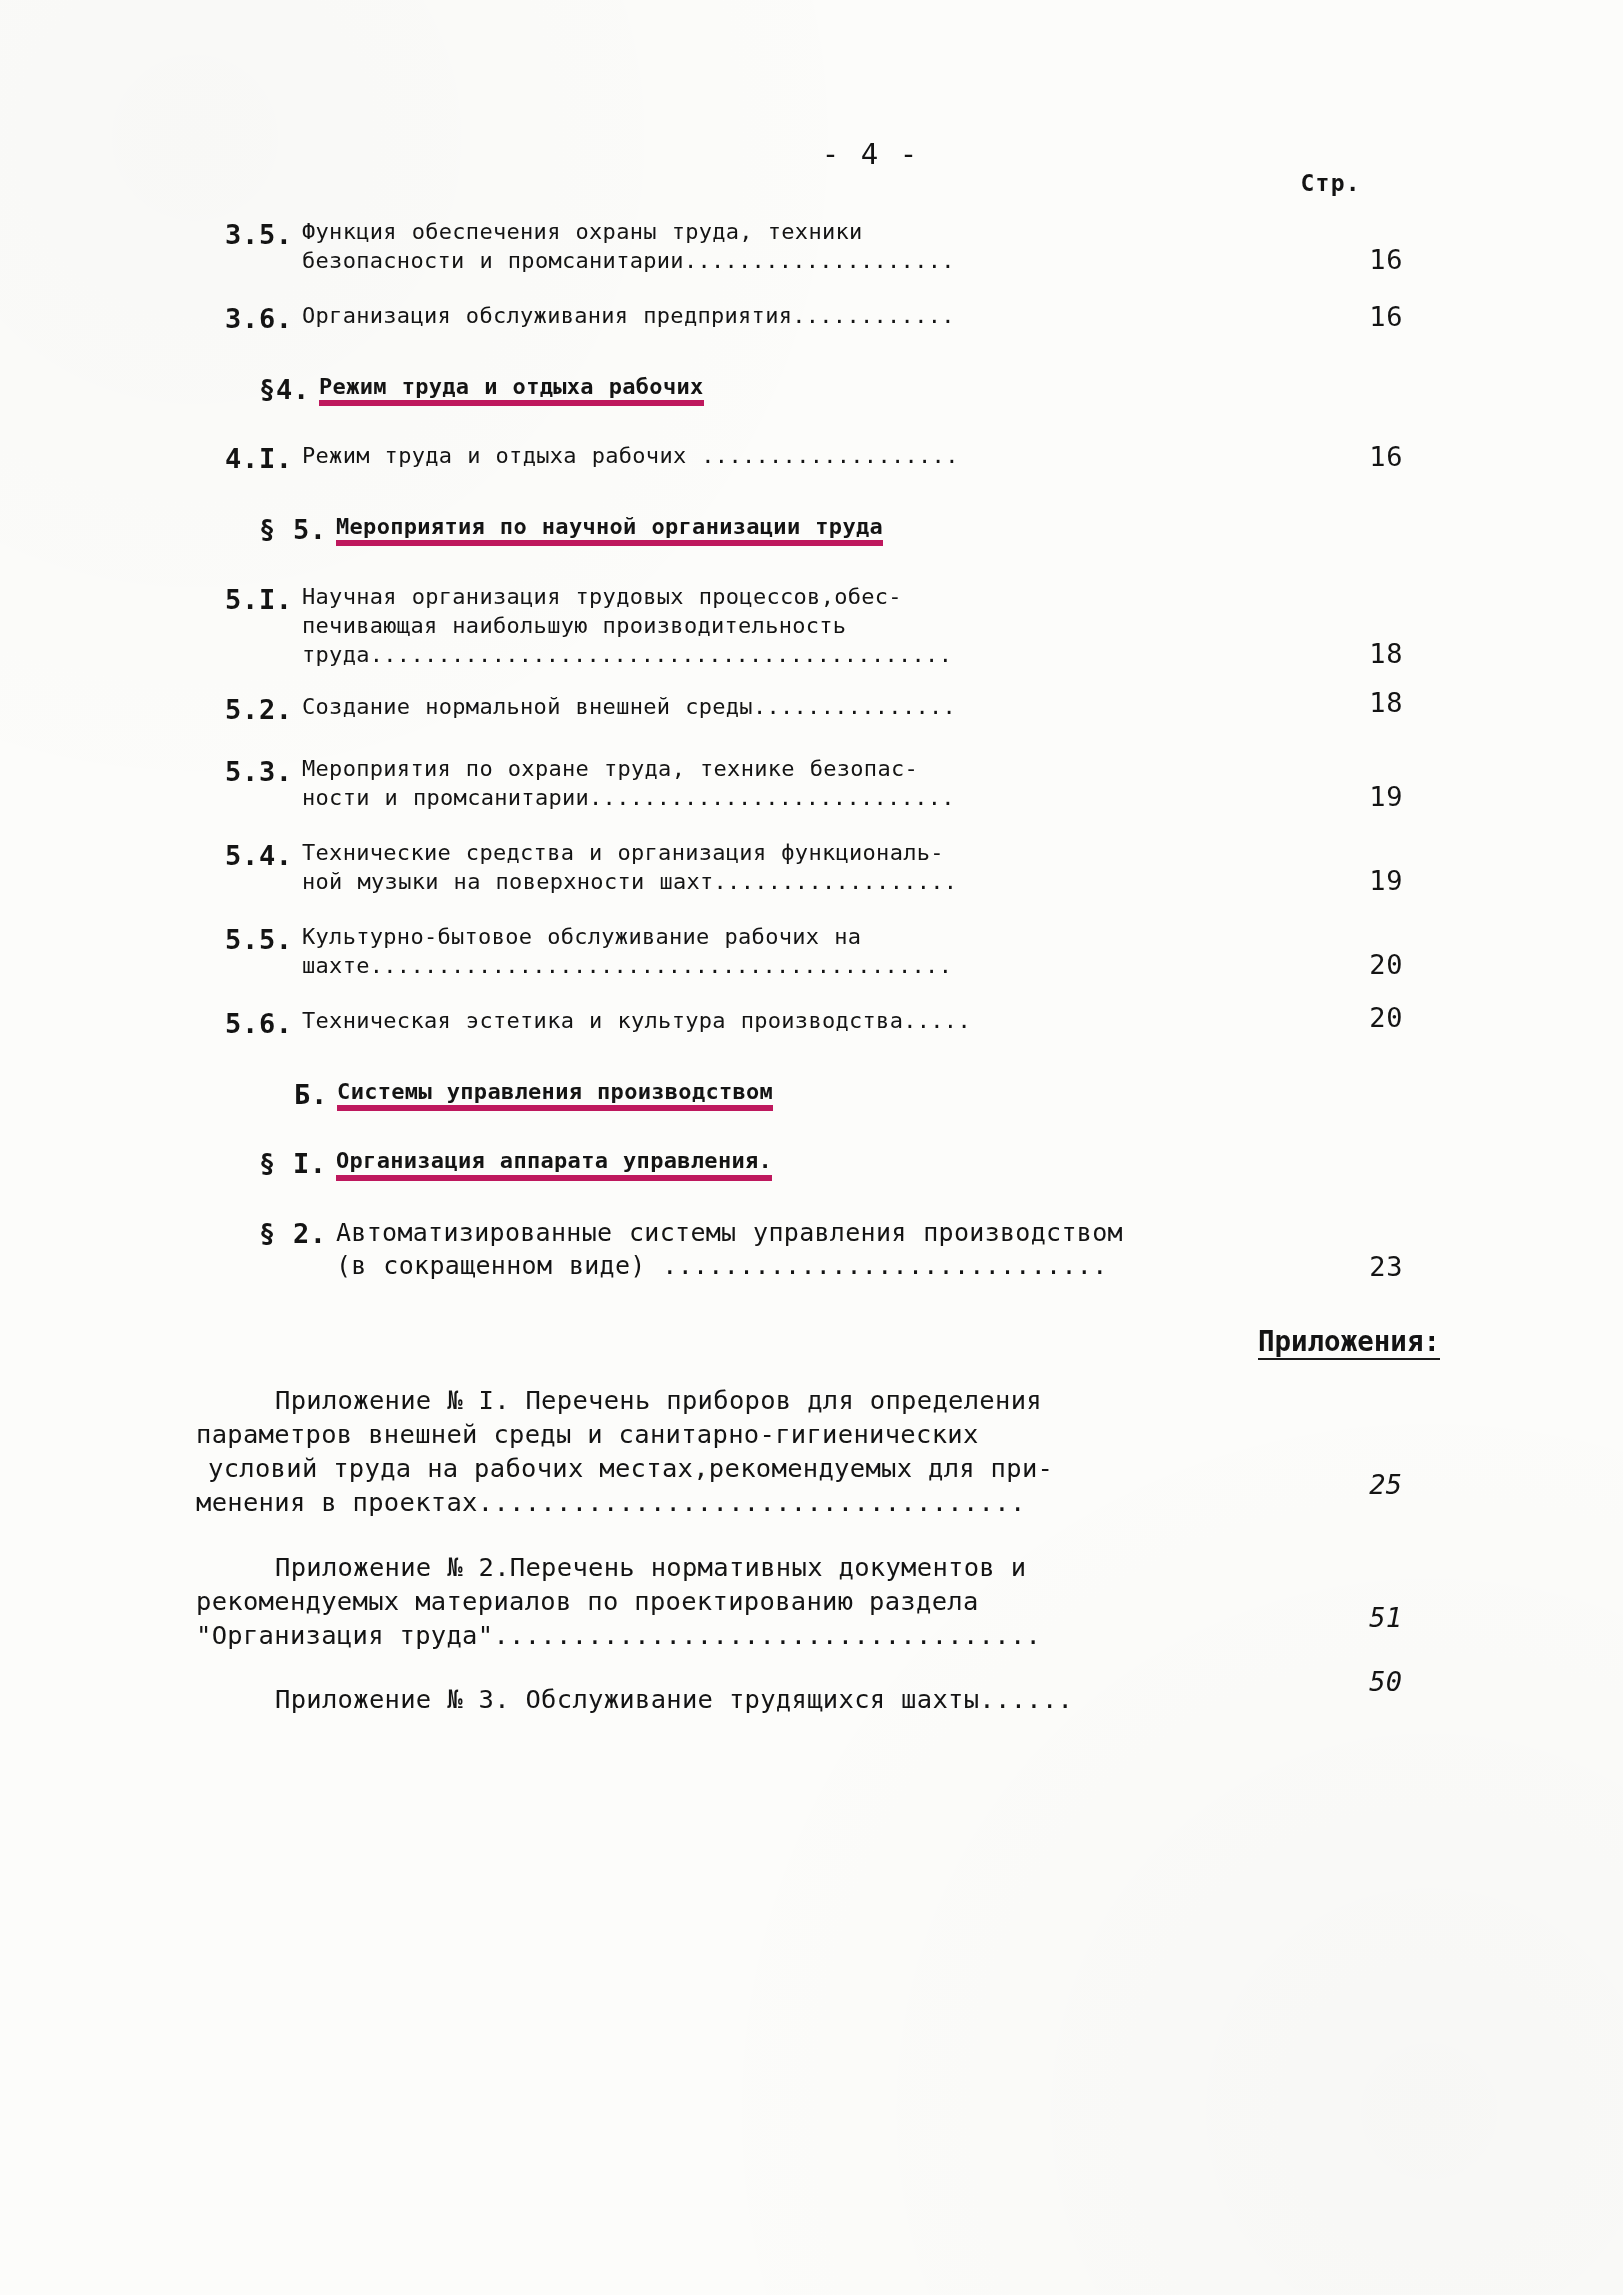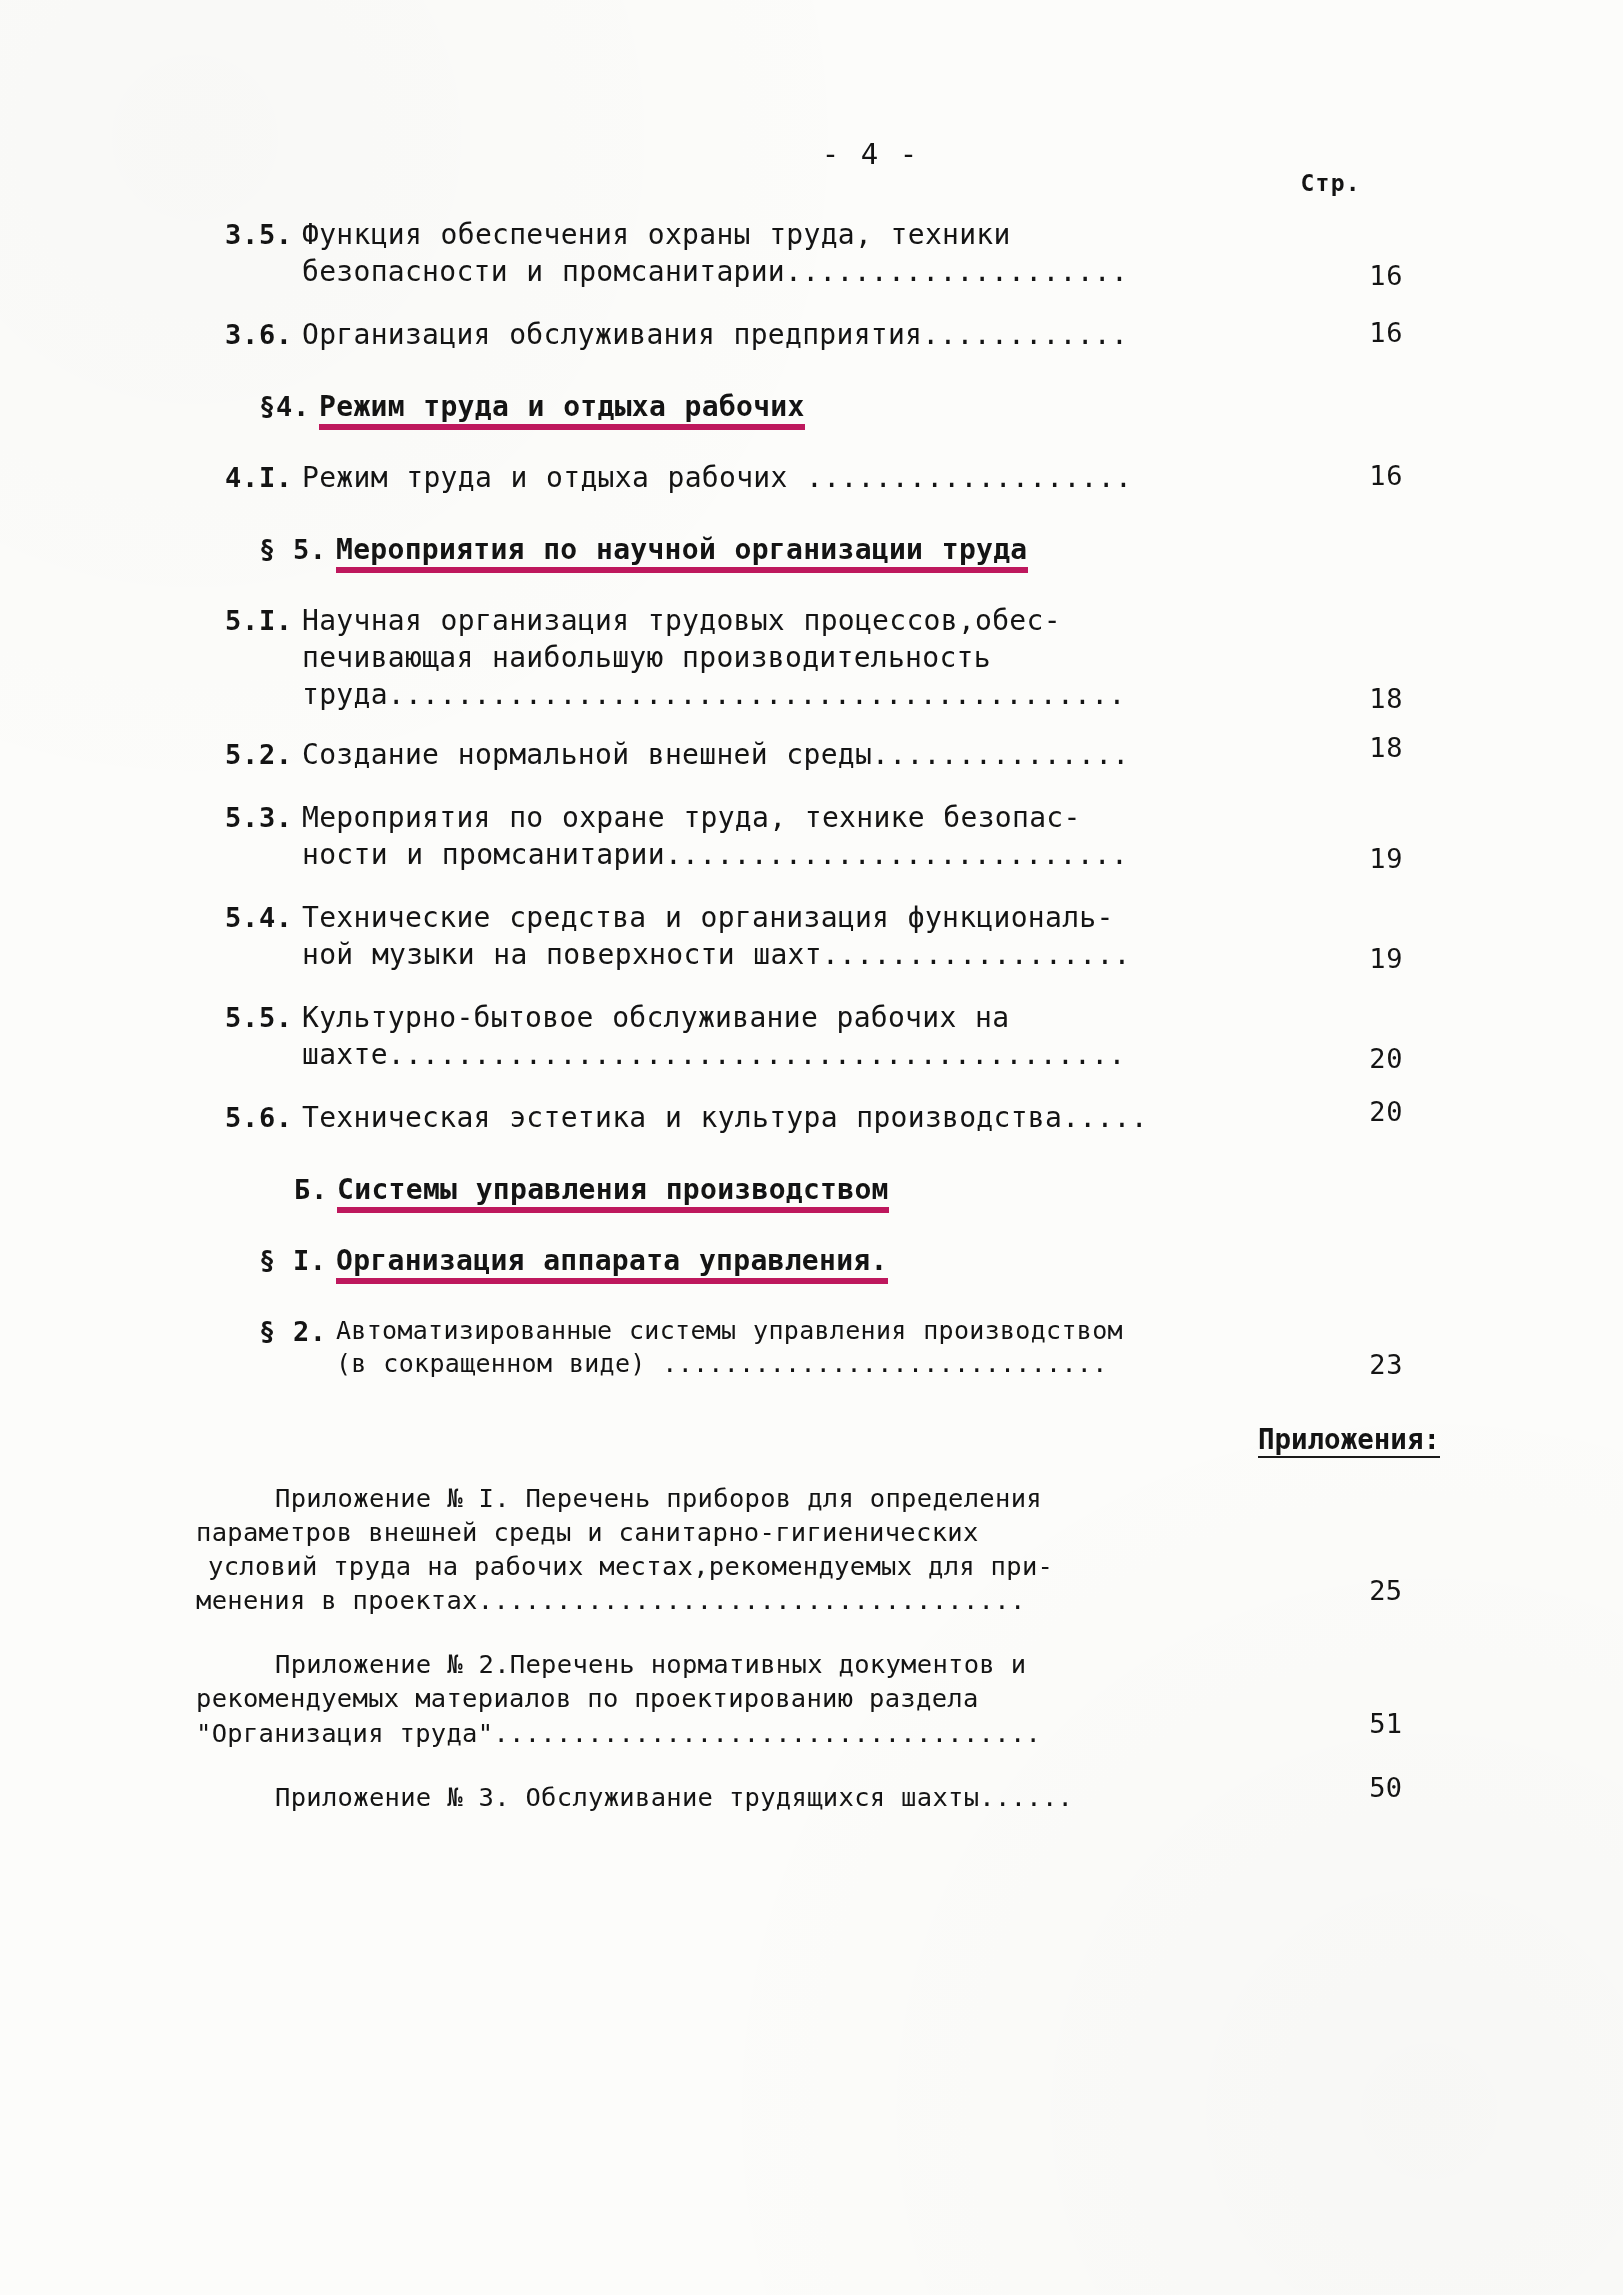--- a/index.html
+++ b/index.html
@@ -65,21 +65,21 @@
   .num {
     flex: 0 0 auto;
     font-size: 27px;
     font-weight: 700;
     letter-spacing: 0.7px;
     white-space: pre;
     line-height: 1.32;
   }
   .txt {
     flex: 1 1 auto;
-    font-size: 28px;
+    font-size: 22px;
     letter-spacing: 0.3px;
     line-height: 1.32;
     padding-left: 9.2px;
     word-spacing: 1.3px;
   }
   .txt.bold {
     font-weight: 700;
   }
   .page-no {
     position: absolute;
@@ -123,24 +123,25 @@
     letter-spacing: 0.3px;
     padding-right: 85px;
   }
   .app-entry .first {
     display: block;
     text-indent: 79px;
   }
   .app-entry .pg {
     position: absolute;
     right: -1.3px;
-    bottom: 8px;
+    bottom: 16px;
     font-size: 27px;
     width: 72px;
     text-align: left;
+    font-style: italic;
   }
 </style>
 </head>
 <body>
 
 <div class="page">
   <div class="sheet"></div>
 
   <div class="content">
 

